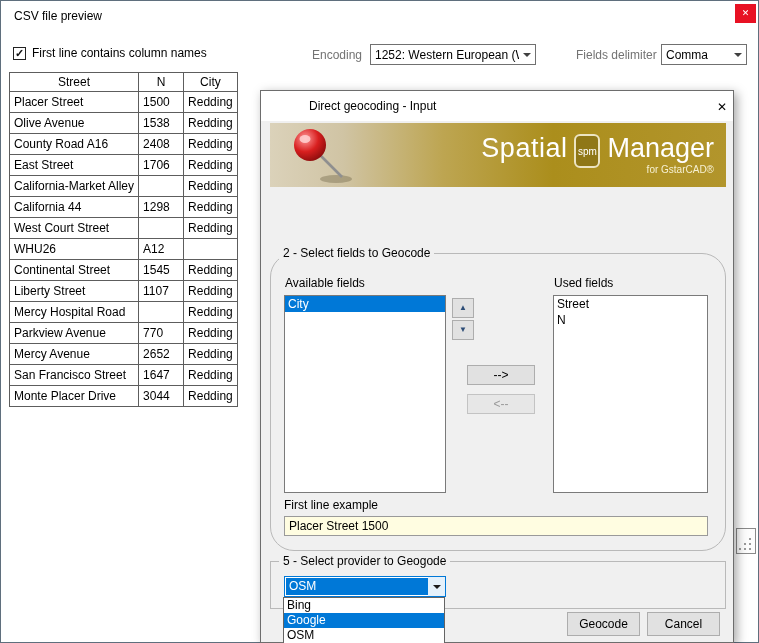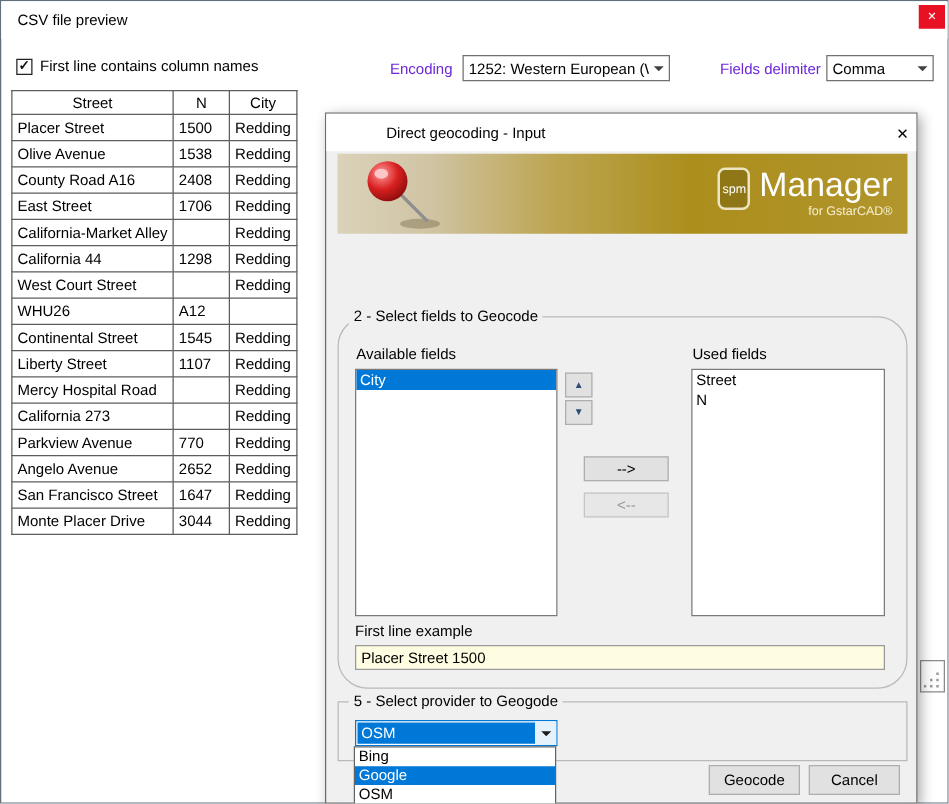--- a/index.html
+++ b/index.html
@@ -8,21 +8,21 @@
 
   
   .main-window { position:absolute; inset:0; background:#fff; border:1px solid #5f6f7d; }
   .titlebar { height:30px; display:flex; align-items:center; background:#fff; }
   .titlebar .title { margin-left:13px; font-size:12px; color:#000; }
   .close-btn { margin-left:auto; margin-right:2px; margin-top:-6px; width:21px; height:19px;
     background:#e81123; color:#fff; border:none; font-size:9px; line-height:19px; text-align:center; padding:0; cursor:pointer; }
   .checkbox-wrap { position:absolute; left:12px; top:45px; display:flex; align-items:center; gap:6px; font-size:12px; cursor:pointer; }
   .checkbox { width:13px; height:13px; border:1px solid #222; background:#fff; font-size:11px; line-height:11px;
     text-align:center; color:#111; font-weight:bold; }
-  .flabel { position:absolute; font-size:12px; color:#6d28d9; }
+  .flabel { position:absolute; font-size:12px; color:#737373; }
   .enc-label { left:311px; top:47px; }
   .delim-label { left:575px; top:47px; }
   .select { position:absolute; height:21px; border:1px solid #707070; background:#fff; display:flex; align-items:center; font-size:12px; cursor:pointer; }
   .enc-select { left:369px; top:43px; width:166px; }
   .delim-select { left:660px; top:43px; width:86px; }
   .select-text { flex:1; padding-left:4px; white-space:nowrap; overflow:hidden; }
   .select-arrow { width:16px; display:flex; justify-content:center; align-items:center; }
   .select-arrow::after { content:""; border-left:4px solid transparent; border-right:4px solid transparent; border-top:4px solid #404040; }
 
   .csv-table { position:absolute; left:8px; top:71px; border-collapse:collapse; font-size:12px; background:#fff; }
@@ -182,31 +182,26 @@
             <td class="c0">Liberty Street</td>
             <td class="c1">1107</td>
             <td class="c2">Redding</td>
           </tr>
           <tr>
             <td class="c0">Mercy Hospital Road</td>
             <td class="c1"></td>
             <td class="c2">Redding</td>
           </tr>
           <tr>
-            <td class="c0">California 273</td>
-            <td class="c1"></td>
-            <td class="c2">Redding</td>
-          </tr>
-          <tr>
             <td class="c0">Parkview Avenue</td>
             <td class="c1">770</td>
             <td class="c2">Redding</td>
           </tr>
           <tr>
-            <td class="c0">Angelo Avenue</td>
+            <td class="c0">Mercy Avenue</td>
             <td class="c1">2652</td>
             <td class="c2">Redding</td>
           </tr>
           <tr>
             <td class="c0">San Francisco Street</td>
             <td class="c1">1647</td>
             <td class="c2">Redding</td>
           </tr>
           <tr>
             <td class="c0">Monte Placer Drive</td>
@@ -246,20 +241,21 @@
             <stop offset="55%" stop-color="#d81f1f"></stop>
             <stop offset="100%" stop-color="#8c0d0d"></stop>
           </radialGradient>
         </defs>
         <ellipse cx="52" cy="54" rx="16" ry="4" fill="rgba(80,70,40,.30)"></ellipse>
         <line x1="36" y1="30" x2="58" y2="52" stroke="#8f8f8f" stroke-width="2.6"></line>
         <circle cx="26" cy="20" r="16" fill="url(#pg)"></circle>
         <ellipse cx="21" cy="14" rx="5.5" ry="4" fill="#ffd2d2" opacity="0.85"></ellipse>
       </svg>
       <div class="brand">
+        <span class="brand-left">Spatial</span>
         <span class="brand-badge">spm</span>
         <span class="brand-right-wrap">
           <span class="brand-right">Manager</span>
           <span class="brand-sub">for GstarCAD®</span>
         </span>
       </div>
     </div>
 
 
     <div class="groupbox g2">

